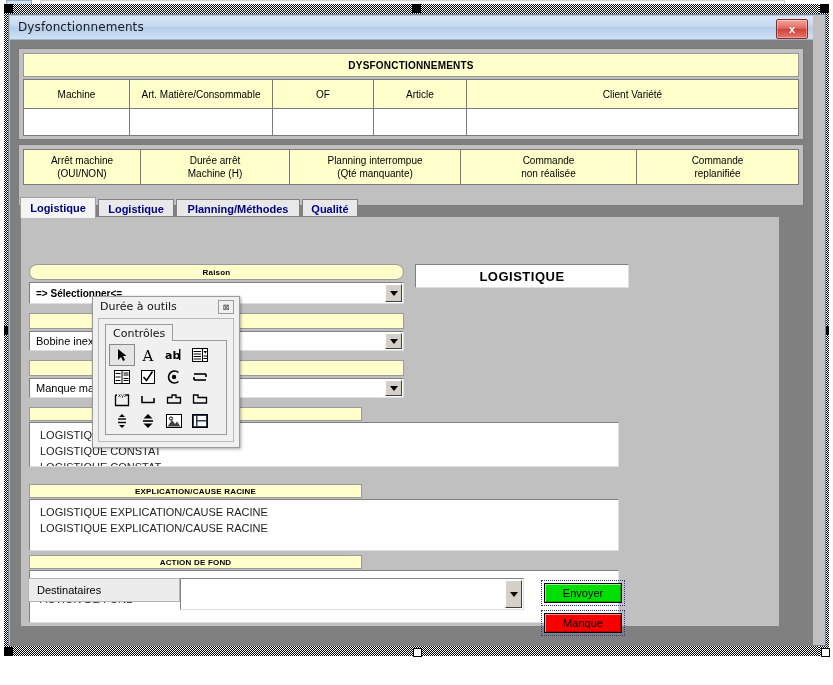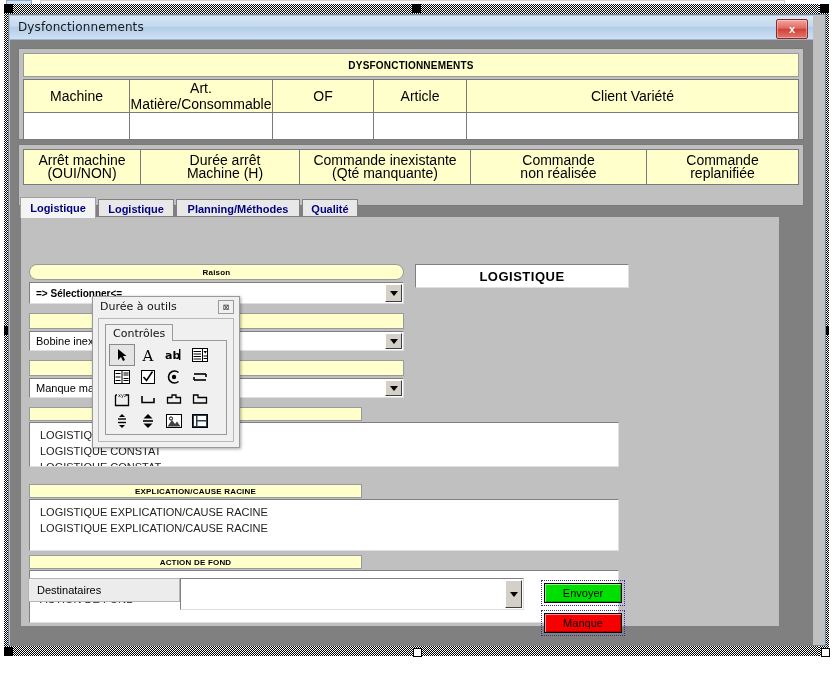--- a/index.html
+++ b/index.html
@@ -55,21 +55,21 @@
   .uf-body{position:absolute;left:1px;top:25px;width:803px;height:606px;background:#808080;}
 
   
   .panel{position:absolute;background:#c0c0c0;}
 
   .tbl{position:absolute;border-collapse:collapse;table-layout:fixed;}
   .tbl td{
     border:1px solid #7a7a7a;
     background:#ffffcc;
     text-align:center;vertical-align:middle;
-    font-size:14px;color:#000;
+    font-size:10px;color:#000;
     font-family:"Liberation Sans",sans-serif;
     padding:0;
   }
   .tbl td.white{background:#ffffff;}
 
   
   .tabstrip{position:absolute;left:24px;top:183px;width:760px;height:430px;}
   .tabrow{position:absolute;left:0;top:0;height:20px;}
   .tab{
     position:absolute;top:2px;height:18px;
@@ -254,26 +254,26 @@
       </div>
 
       <div class="panel" style="left:8px;top:104px;width:786px;height:62px;border:1px solid #7a7a7a;box-sizing:border-box;">
         <table class="tbl" style="left:4px;top:4px;width:776px;">
           <tbody>
               <tr>
             <td style="width:116px;height:34px;line-height:13px;">
               <div>Arrêt machine</div>
               <div>(OUI/NON)</div>
             </td>
-            <td style="width:148px;line-height:13px;padding-left:10px;">
+            <td style="width:148px;line-height:13px;">
               <div>Durée arrêt</div>
               <div>Machine (H)</div>
             </td>
             <td style="width:170px;line-height:13px;">
-              <div>Commande inexistante</div>
+              <div>Planning interrompue</div>
               <div>(Qté manquante)</div>
             </td>
             <td style="width:175px;line-height:13px;">
               <div>Commande</div>
               <div>non réalisée</div>
             </td>
             <td style="line-height:13px;">
               <div>Commande</div>
               <div>replanifiée</div>
             </td>

